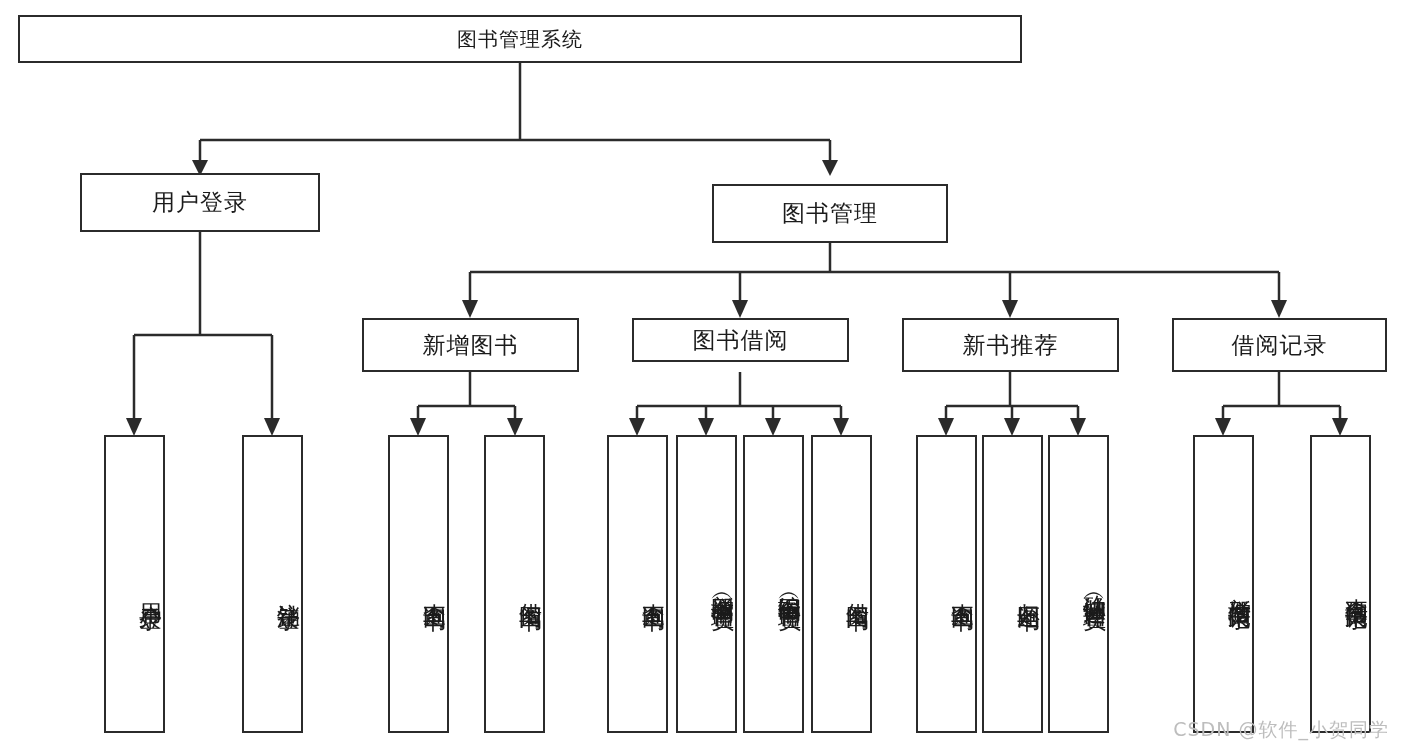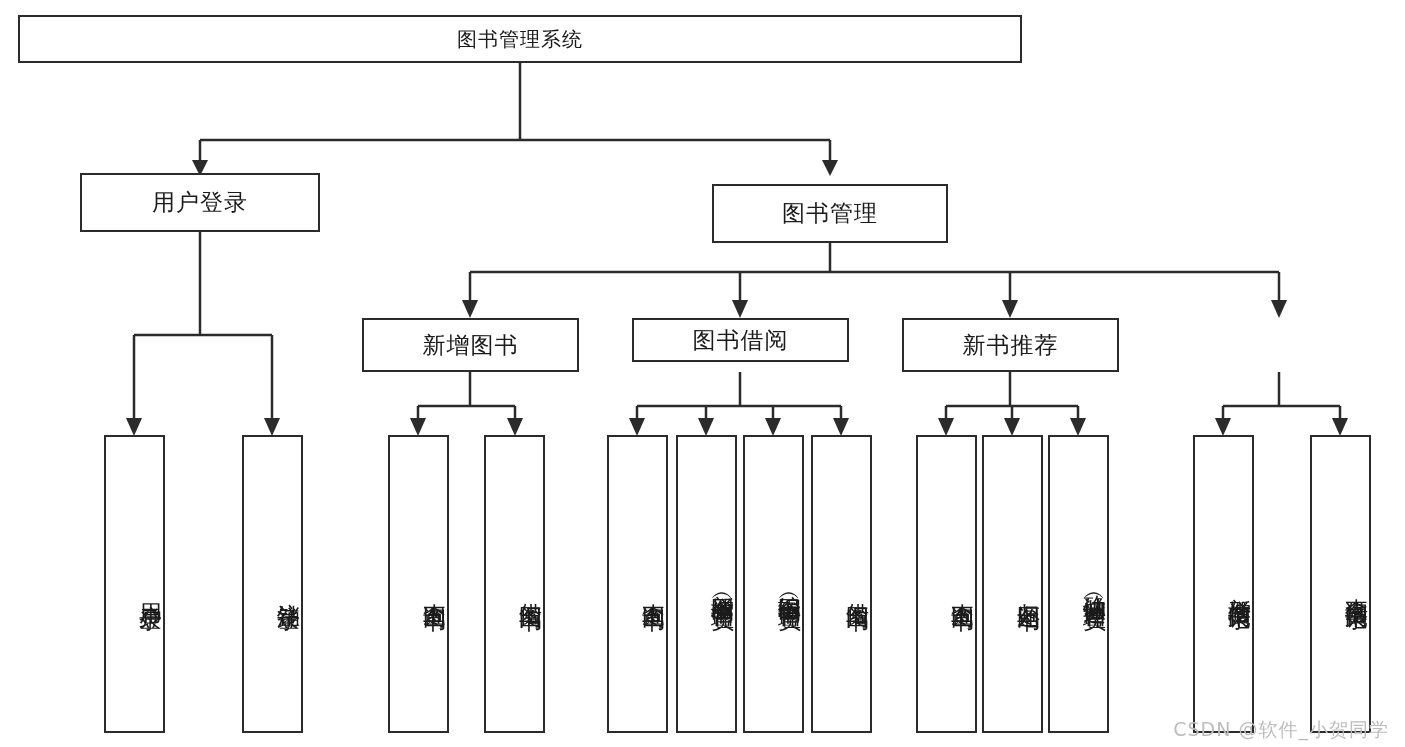--- a/index.html
+++ b/index.html
@@ -136,20 +136,23 @@
 
   <div class="node h" style="left:362px;top:318px;width:217px;height:54px;">
     <span>新增图书</span>
   </div>
   <div class="node h" style="left:632px;top:318px;width:217px;height:44px;">
     <span>图书借阅</span>
   </div>
   <div class="node h" style="left:902px;top:318px;width:217px;height:54px;">
     <span>新书推荐</span>
   </div>
+  <div class="node h" style="left:1172px;top:318px;width:215px;height:54px;">
+    <span>借阅记录</span>
+  </div>
 
   <div class="node v" style="left:104px;top:435px;width:61px;height:298px;">
     <span class="txt">用户登录</span>
   </div>
   <div class="node v" style="left:242px;top:435px;width:61px;height:298px;">
     <span class="txt">注销登录</span>
   </div>
 
   <div class="node v" style="left:388px;top:435px;width:61px;height:298px;">
     <span class="txt">查询图书</span>

